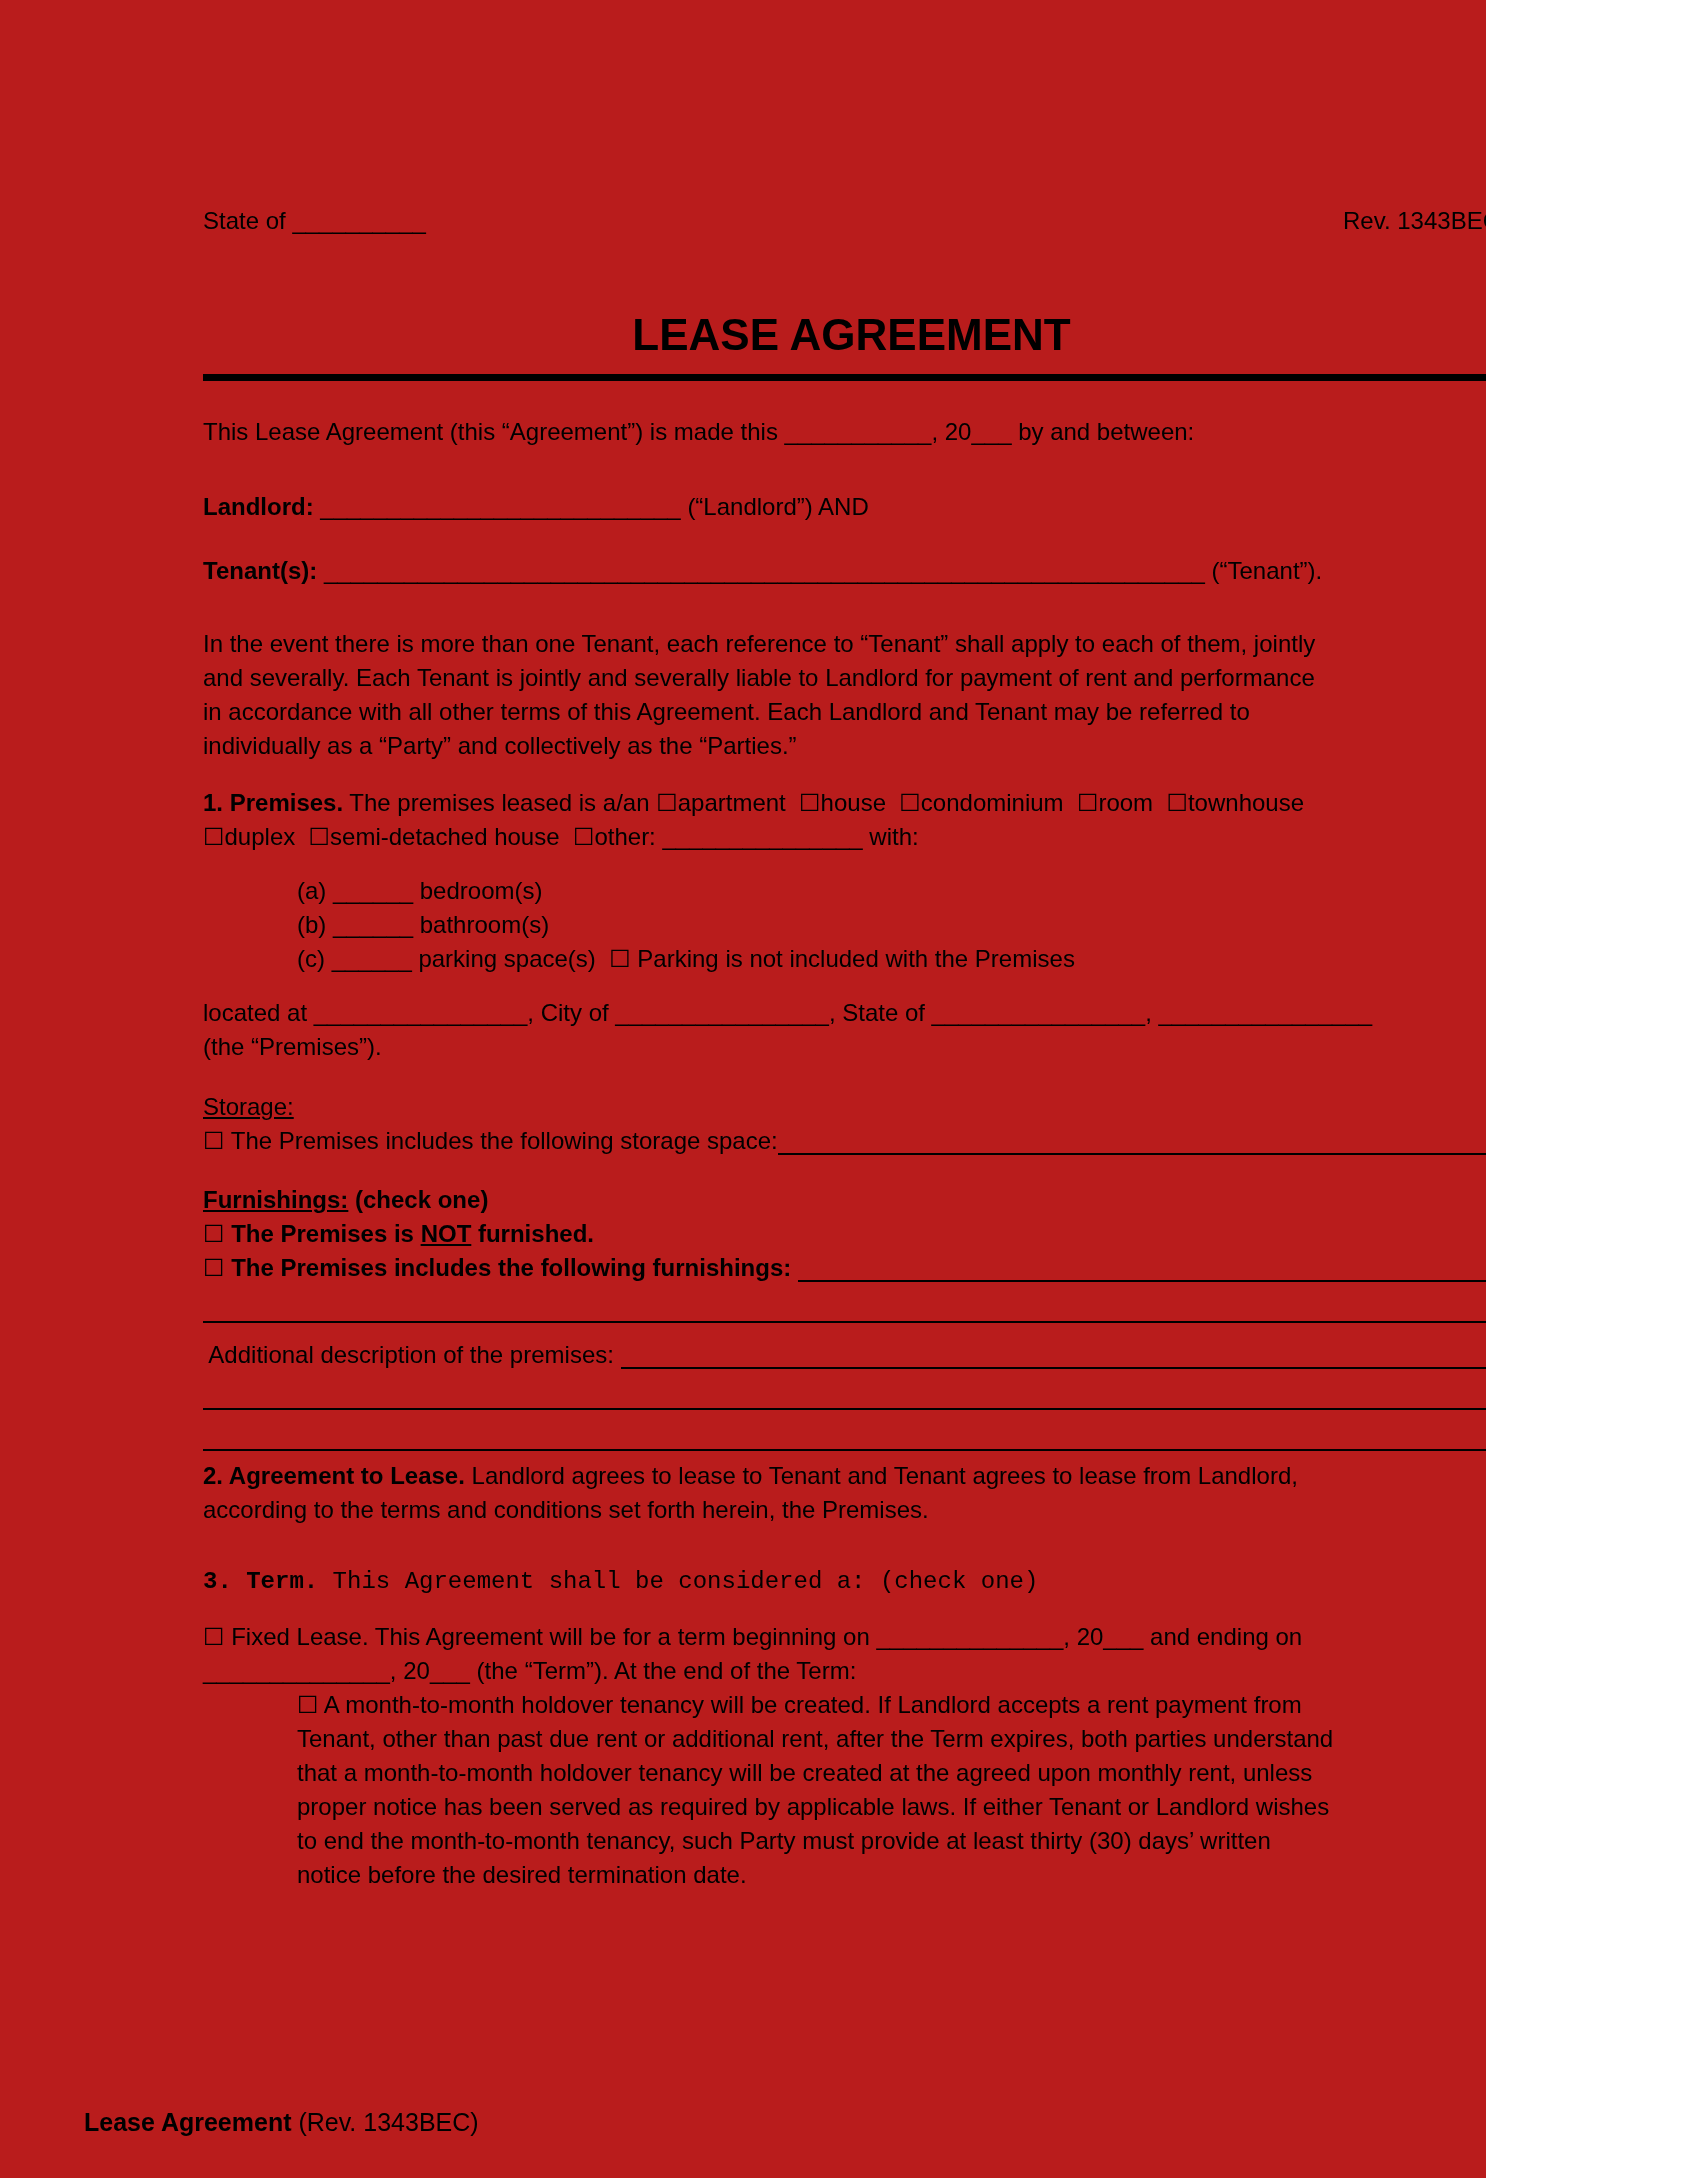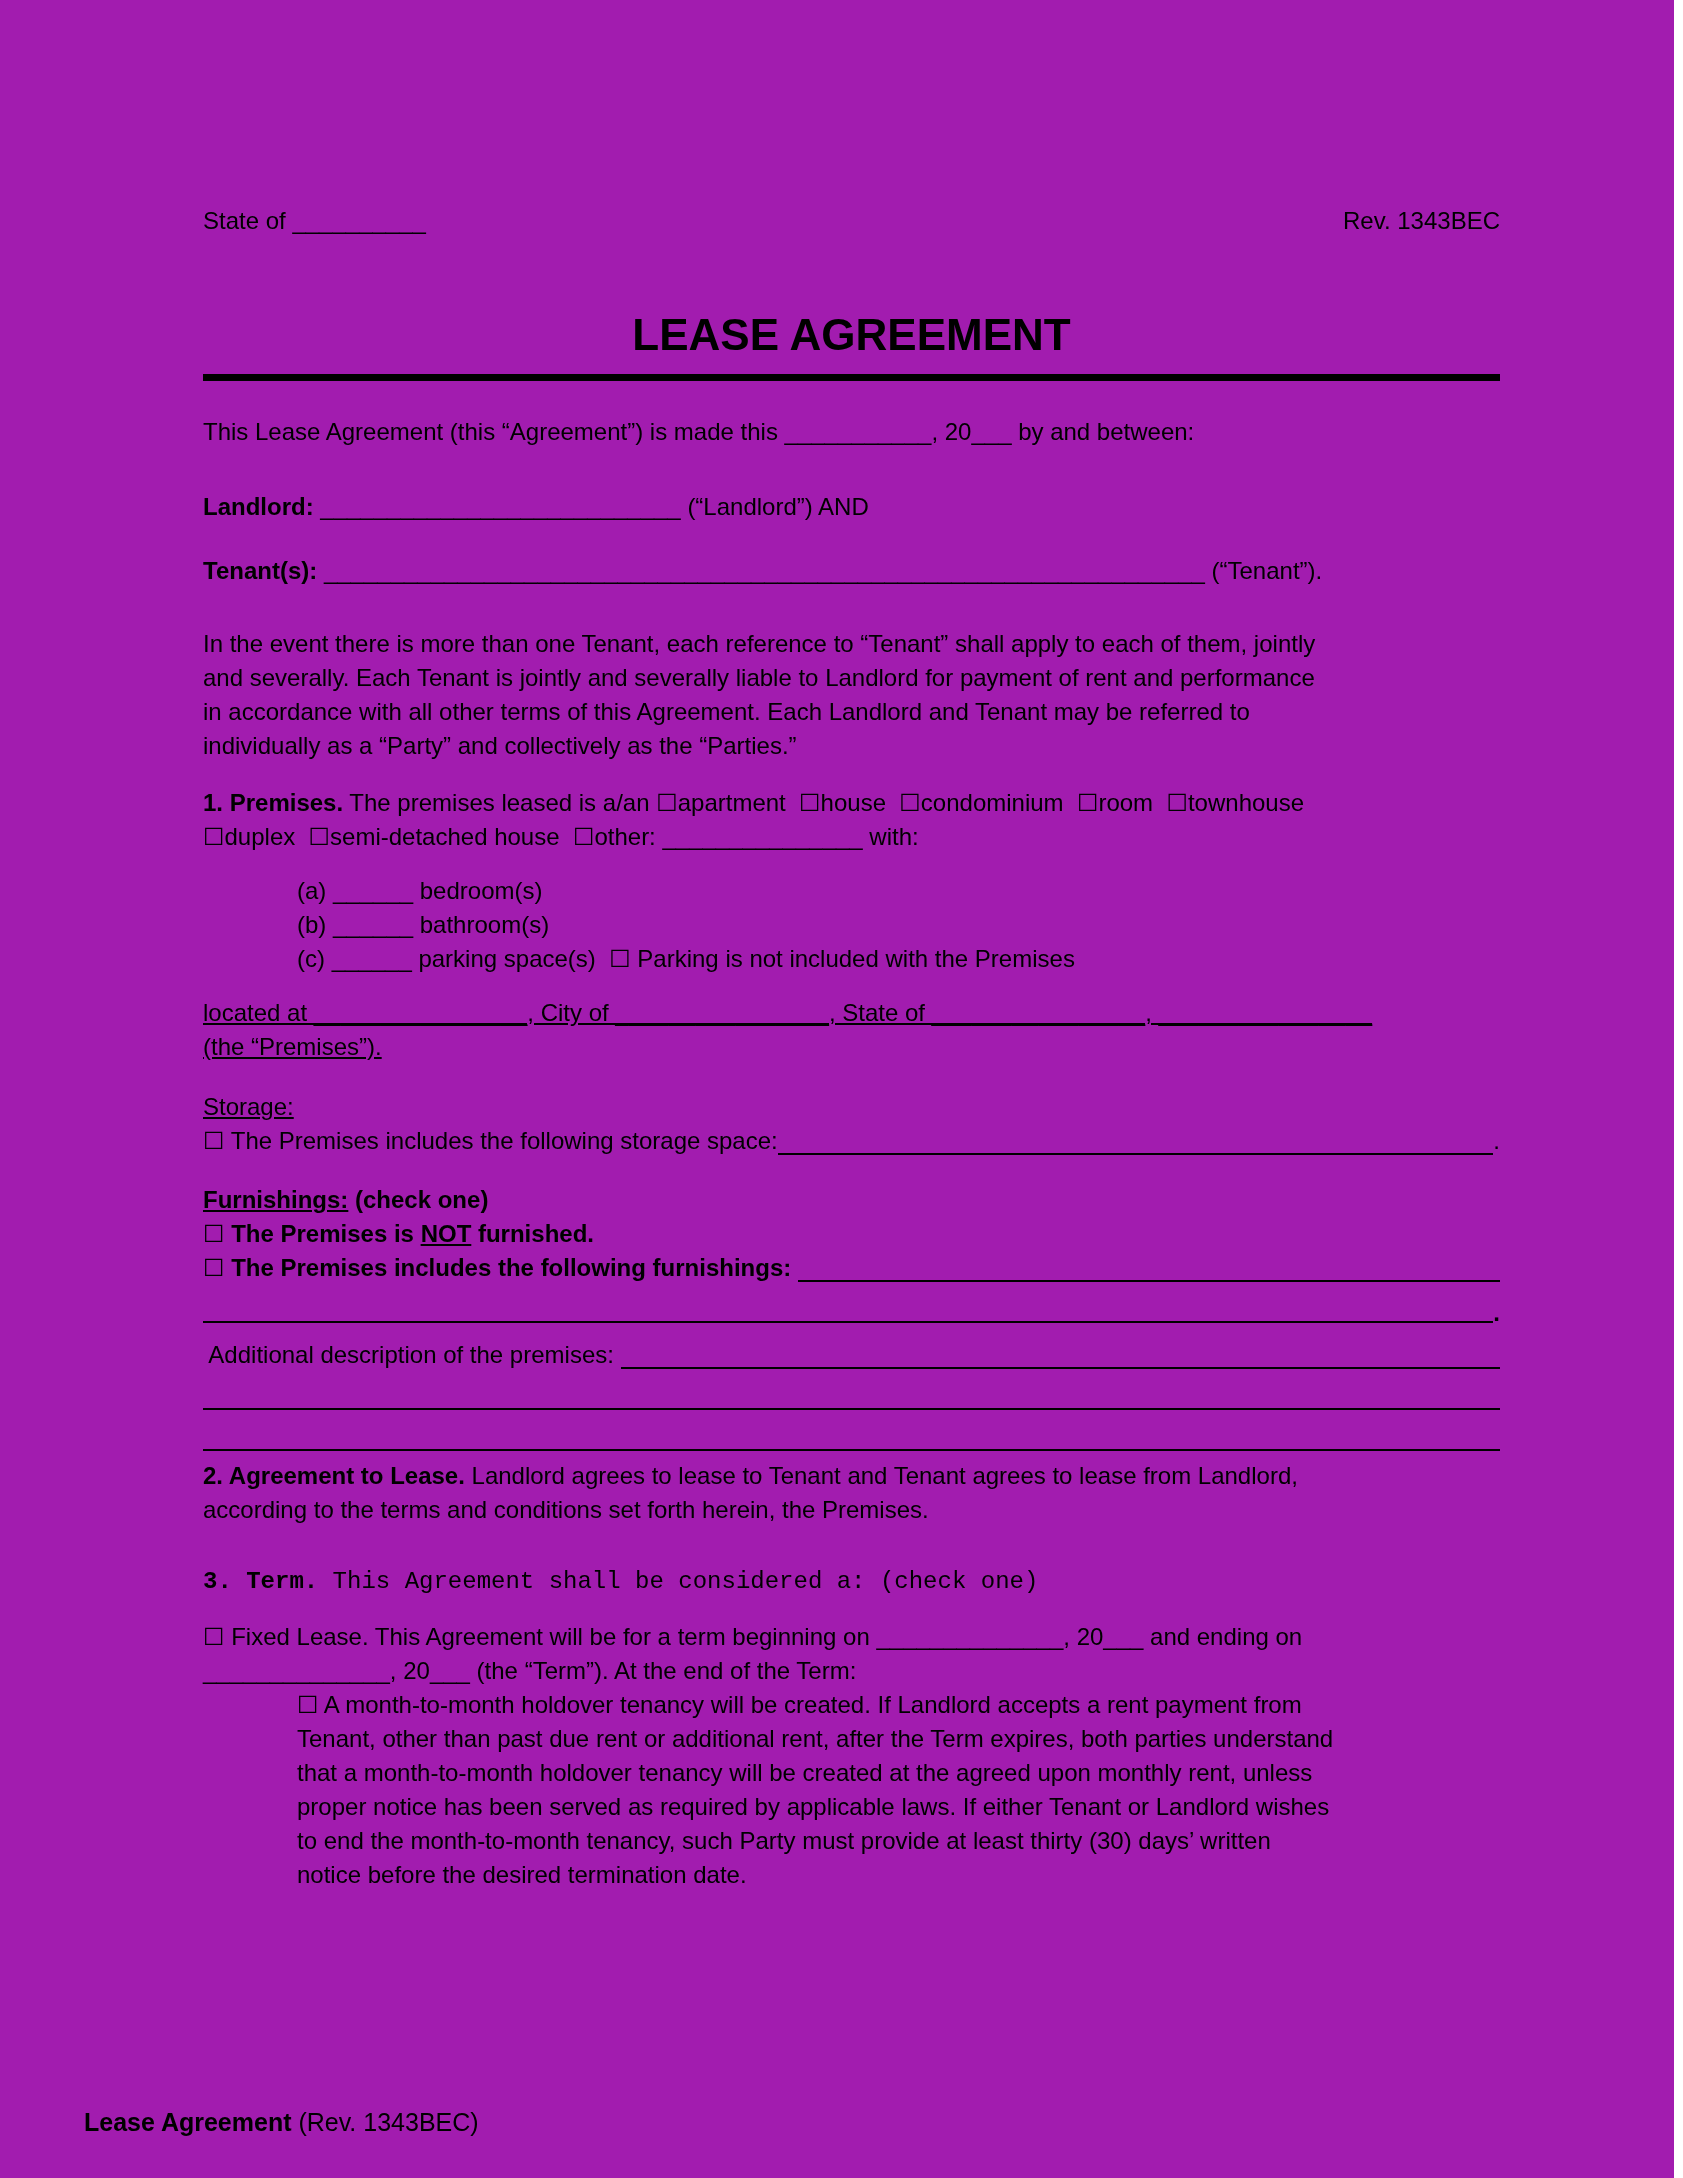--- a/index.html
+++ b/index.html
@@ -1,20 +1,20 @@
 <!DOCTYPE html>
 <html><head>
 <meta charset="utf-8">
 <style>
   html, body { margin: 0; padding: 0; background: #ffffff; }
   .page {
     position: relative;
-    width: 1674px;
+    width: 1486px;
     height: 2178px;
-    background: #a21caf;
+    background: #b91c1c;
     color: #000000;
     font-family: "Liberation Sans", "DejaVu Sans", sans-serif;
     font-size: 24px;
     line-height: 34px;
     overflow: hidden;
   }
   .content {
     position: absolute;
     left: 203px;
     top: 204px;
@@ -40,21 +40,21 @@
     margin-top: 14px;
     height: 7px;
     background: #000000;
   }
   .intro      { margin-top: 34px; }
   .landlord   { margin-top: 41px; }
   .tenant     { margin-top: 30px; }
   .joint      { margin-top: 39px; }
   .sec1       { margin-top: 23px; }
   .items      { margin-top: 20px; margin-left: 94px; }
-  .located    { margin-top: 20px; text-decoration: underline; }
+  .located    { margin-top: 20px; }
   .storageH   { margin-top: 26px; }
   .furnishH   { margin-top: 25px; font-weight: bold; }
   .additional { margin-top: 12px; }
   .sec2       { margin-top: 5px; }
   .sec3       { margin-top: 38px; font-family: Liberation Mono, monospace; }
   .fixed      { margin-top: 21px; }
   .holdover   { margin-left: 94px; }
   .row { display: flex; }
   .row .lbl { white-space: pre; flex: 0 0 auto; }
   .fill {

